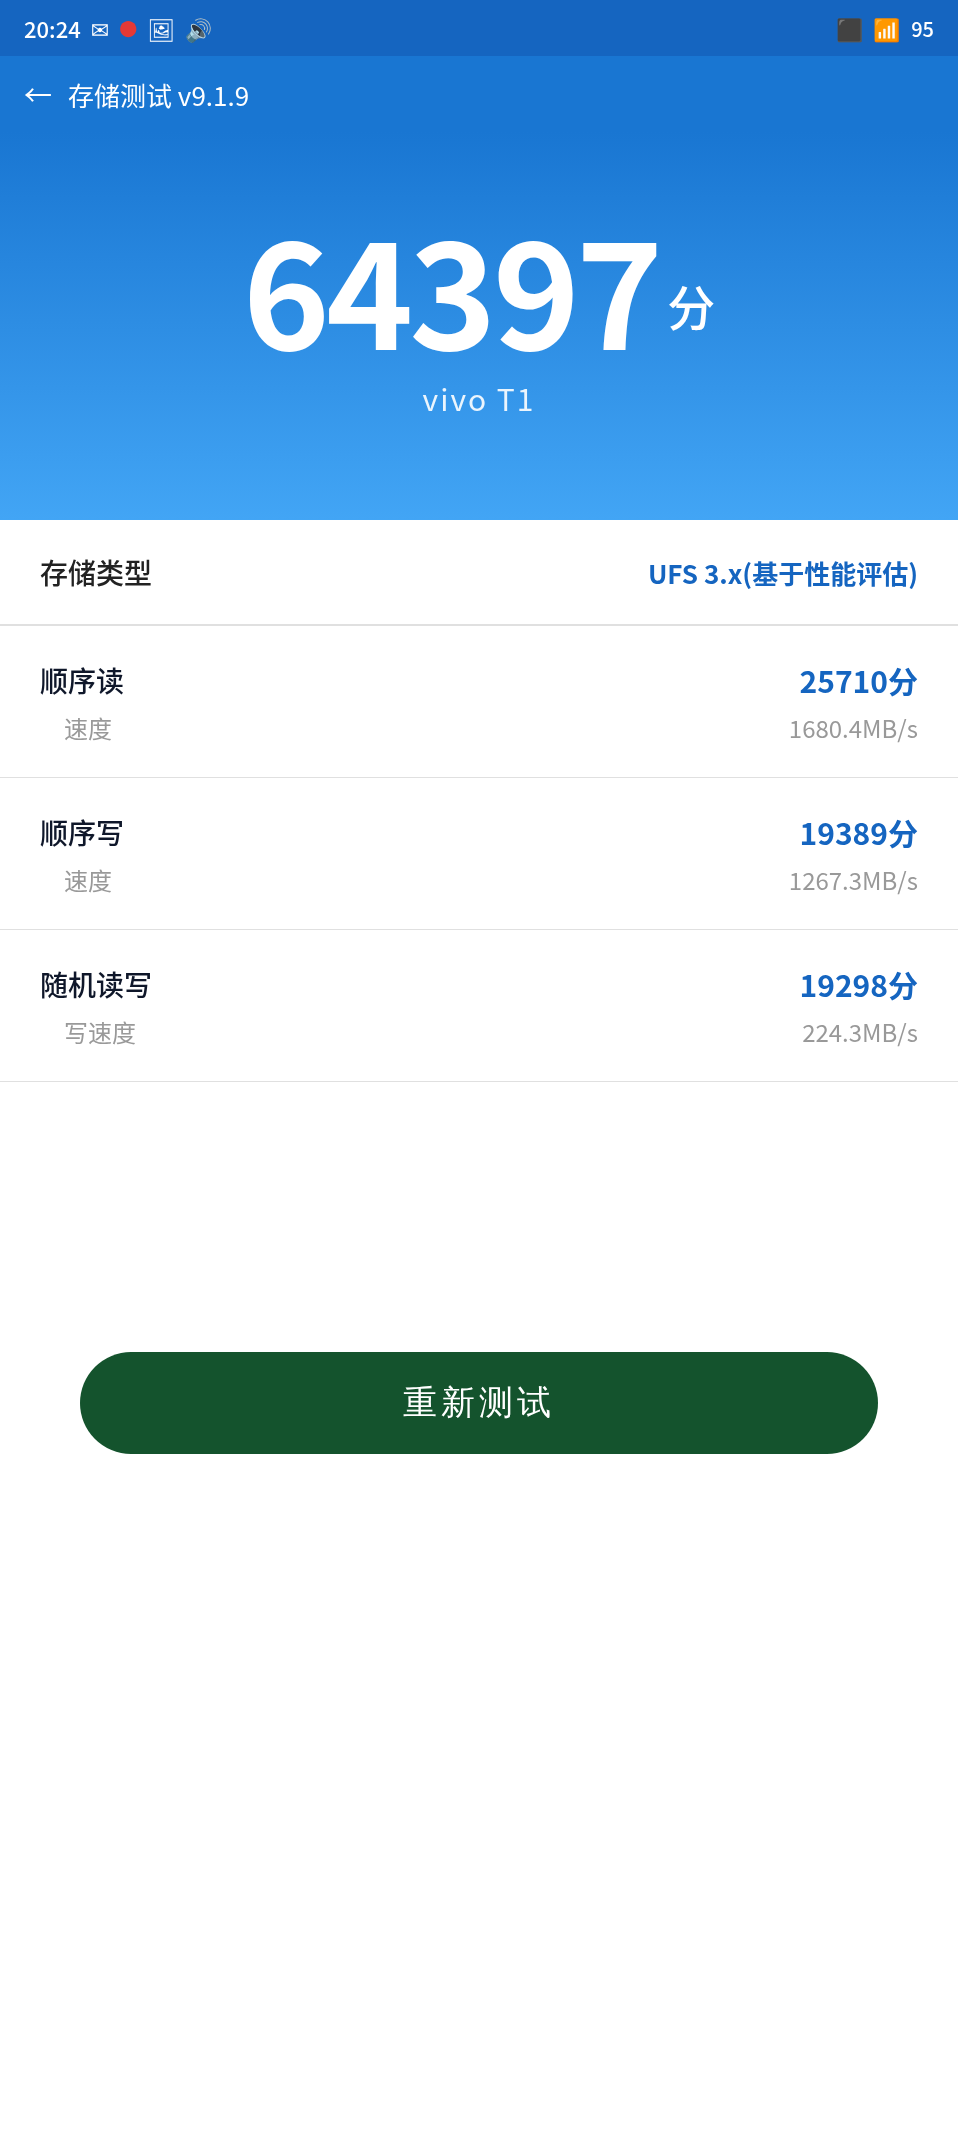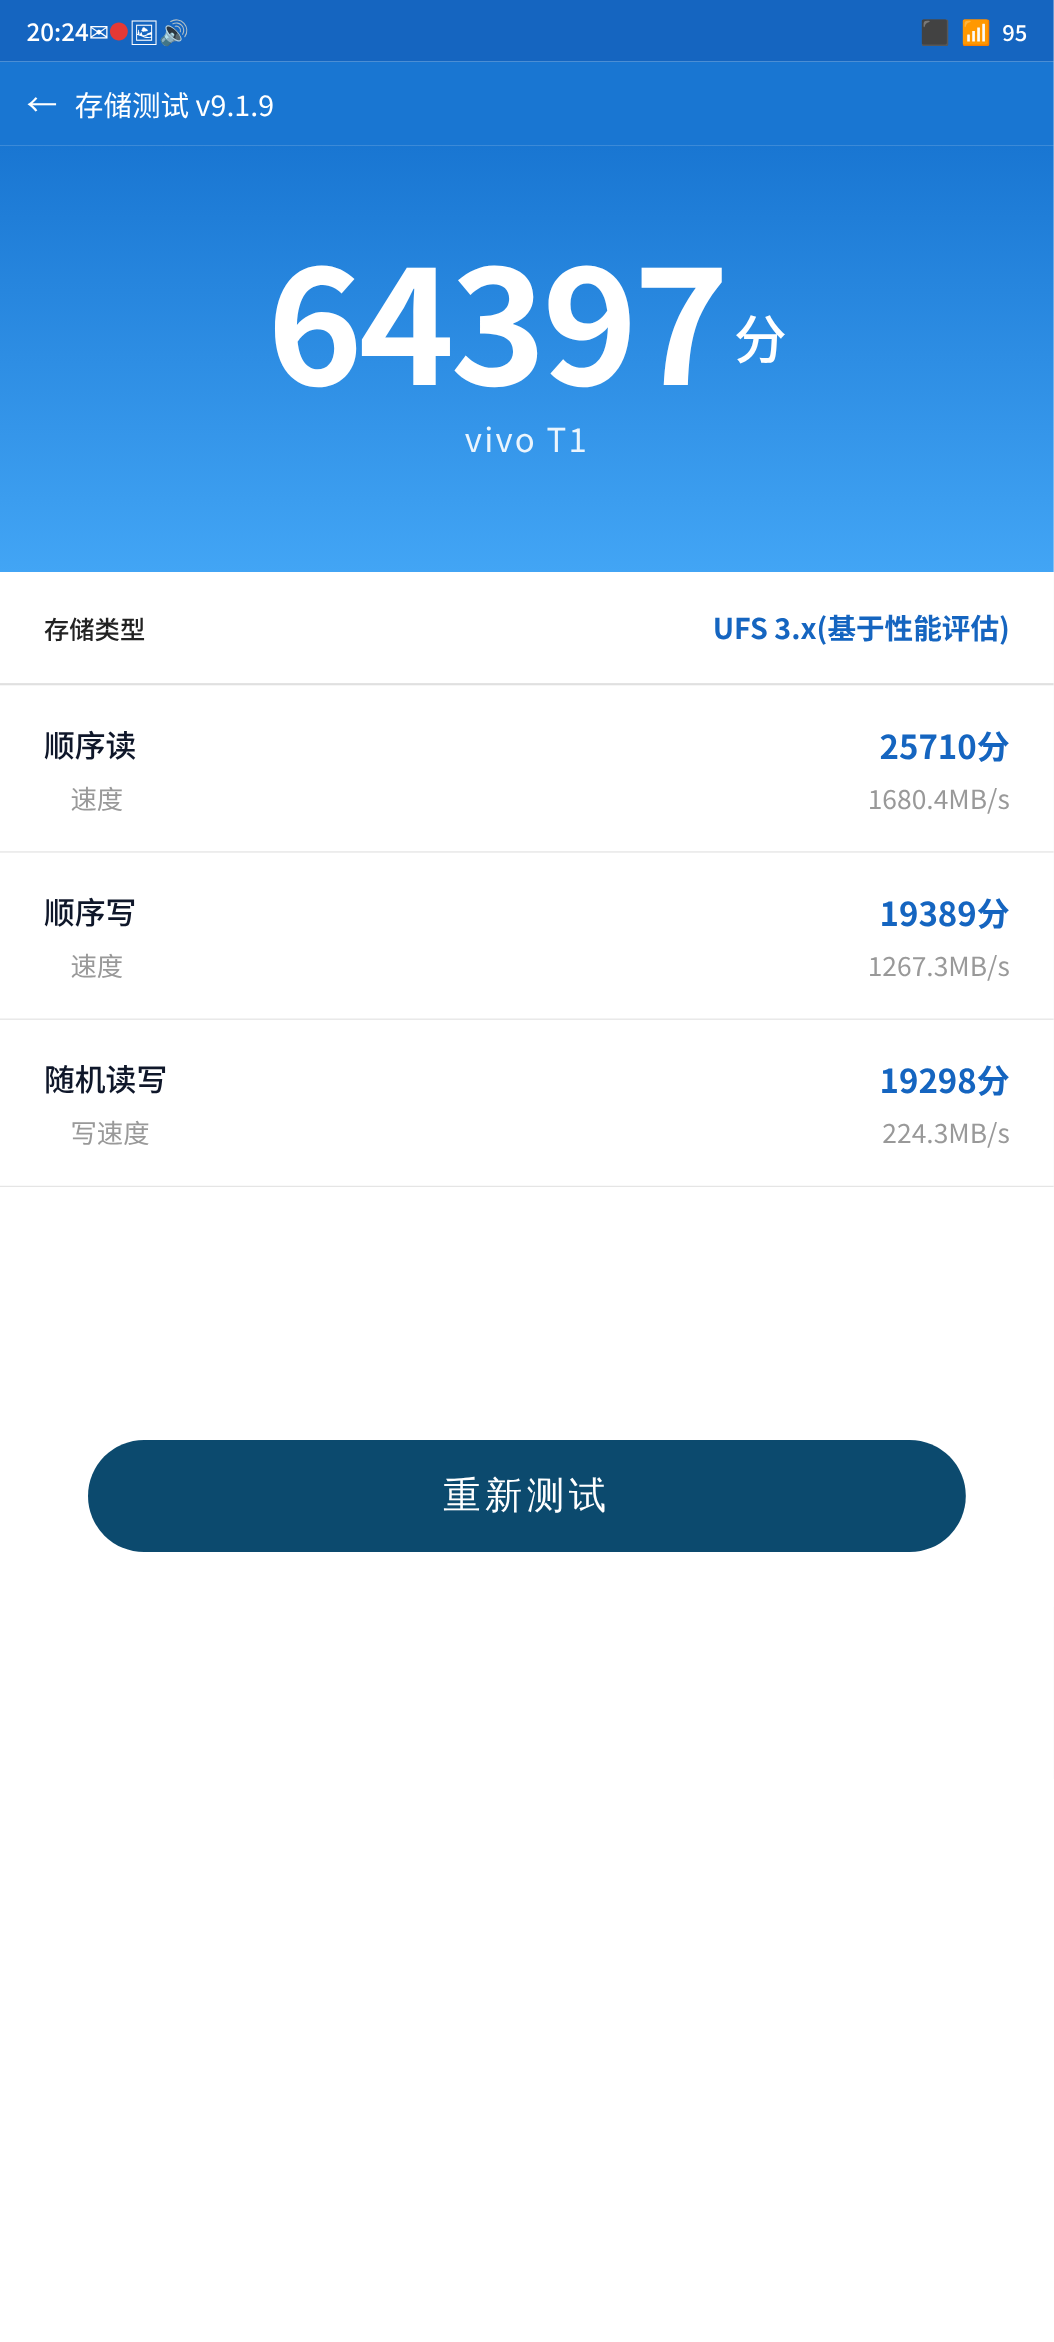--- a/index.html
+++ b/index.html
@@ -18,21 +18,21 @@
     .status-bar {
       background: #1565c0;
       color: white;
       display: flex;
       justify-content: space-between;
       align-items: center;
       padding: 12px 24px;
       font-size: 22px;
       font-weight: 500;
     }
-    .status-left { display: flex; align-items: center; }
+    .status-left { display: flex; align-items: center; gap: 10px; }
     .status-right { display: flex; align-items: center; gap: 10px; }
 
     
     .header {
       background: #1976d2;
       color: white;
       display: flex;
       align-items: center;
       padding: 18px 24px;
       gap: 16px;
@@ -137,21 +137,21 @@
 
     .storage-type-row {
       padding: 32px 40px;
       border-bottom: 2px solid #e0e0e0;
       display: flex;
       justify-content: space-between;
       align-items: center;
     }
 
     .storage-type-label {
-      font-size: 23px;
+      font-size: 28px;
       color: #222;
       font-weight: 500;
     }
 
     .storage-type-value {
       font-size: 26px;
       color: #1565c0;
       font-weight: 600;
     }
 
@@ -163,29 +163,30 @@
     }
 
     
     .bottom-section {
       background: white;
       padding: 30px 80px 50px 80px;
     }
 
     .retest-button {
       width: 100%;
-      background: #0c4a6e;
+      background: #14532d;
       color: white;
       font-size: 34px;
       font-weight: 500;
       border: none;
       border-radius: 60px;
       padding: 28px 0;
       cursor: pointer;
       letter-spacing: 4px;
+      margin-top: 40px;
     }
 
     
     .icon-battery {
       display: inline-flex;
       align-items: center;
       gap: 2px;
     }
     .battery-text {
       font-size: 20px;

